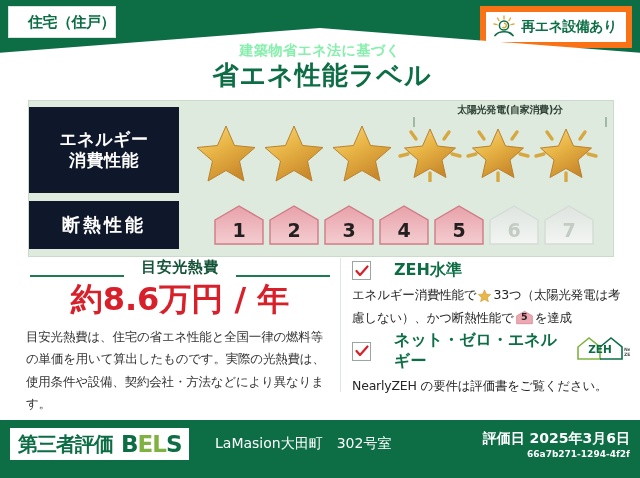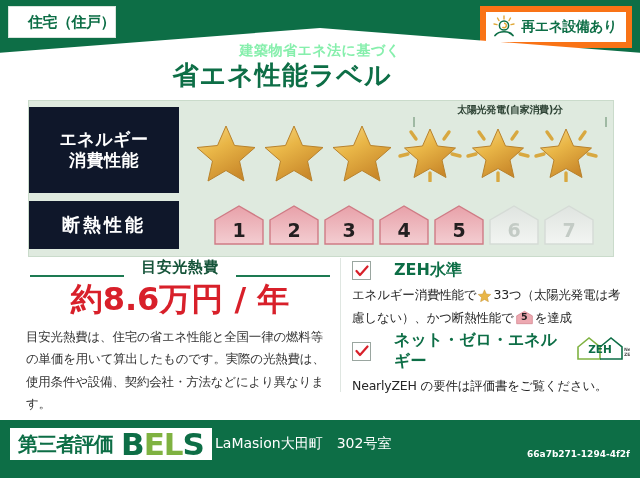--- a/index.html
+++ b/index.html
@@ -35,21 +35,21 @@
   .sheet{
     position:absolute;left:0;top:82px;width:640px;height:338px;background:#fff;
   }
 
   .title-sub{
     position:absolute;left:0;top:42px;width:640px;text-align:center;
     font-size:14px;font-weight:bold;color:#86efac;letter-spacing:0.5px;
   }
   .title-main{
     position:absolute;left:0;top:58px;width:564px;text-align:center;
-    font-size:26px;font-weight:bold;color:#0d6e46;letter-spacing:1px;
+    font-size:26px;font-weight:bold;color:#0d6e46;letter-spacing:1px;padding-left:40px;
   }
 
   
   .perf{
     position:absolute;left:28px;top:100px;width:584px;height:155px;
     background:#dfeadf;border:1px solid #cadbcb;
   }
   .perf-row{position:absolute;left:0;width:584px;display:flex;}
   .row-energy{top:6px;height:86px;}
   .row-insul{top:100px;height:48px;}
@@ -133,21 +133,21 @@
   }
   .zeh-logo{display:inline-block;vertical-align:-8px;margin-left:4px;}
 
   
   .footer{position:absolute;left:0;top:420px;width:640px;height:58px;background:#0d6e46;}
   .bels-box{
     position:absolute;left:10px;top:428px;height:32px;padding:0 8px;
     background:#fff;display:flex;align-items:center;gap:8px;
   }
   .bels-ja{font-size:20px;font-weight:bold;color:#0d6e46;letter-spacing:-1px;}
-  .bels-en{font-size:31px;font-weight:bold;letter-spacing:-1px;}
+  .bels-en{font-size:23px;font-weight:bold;letter-spacing:-1px;}
   .bels-en .b1{color:#0d6e46;}
   .bels-en .b2{color:#7fb241;}
   .bels-en .b3{color:#0d6e46;}
   .prop-name{
     position:absolute;left:215px;top:435px;
     font-size:14px;color:#fff;letter-spacing:0px;
   }
   .eval-date{
     position:absolute;right:10px;top:430px;text-align:right;
     font-size:14px;font-weight:bold;color:#fff;letter-spacing:0px;
@@ -393,15 +393,16 @@
   </div>
 
   <div class="footer"></div>
 
   <div class="bels-box">
     <span class="bels-ja">第三者評価</span>
     <span class="bels-en"><span class="b1">B</span><span class="b2">EL</span><span class="b3">S</span></span>
   </div>
 
   <div class="prop-name">LaMasion大田町　302号室</div>
+  <div class="eval-date">評価日 2025年3月6日</div>
   <div class="eval-id">66a7b271-1294-4f2f</div>
 
 </div>
 
 </body></html>

